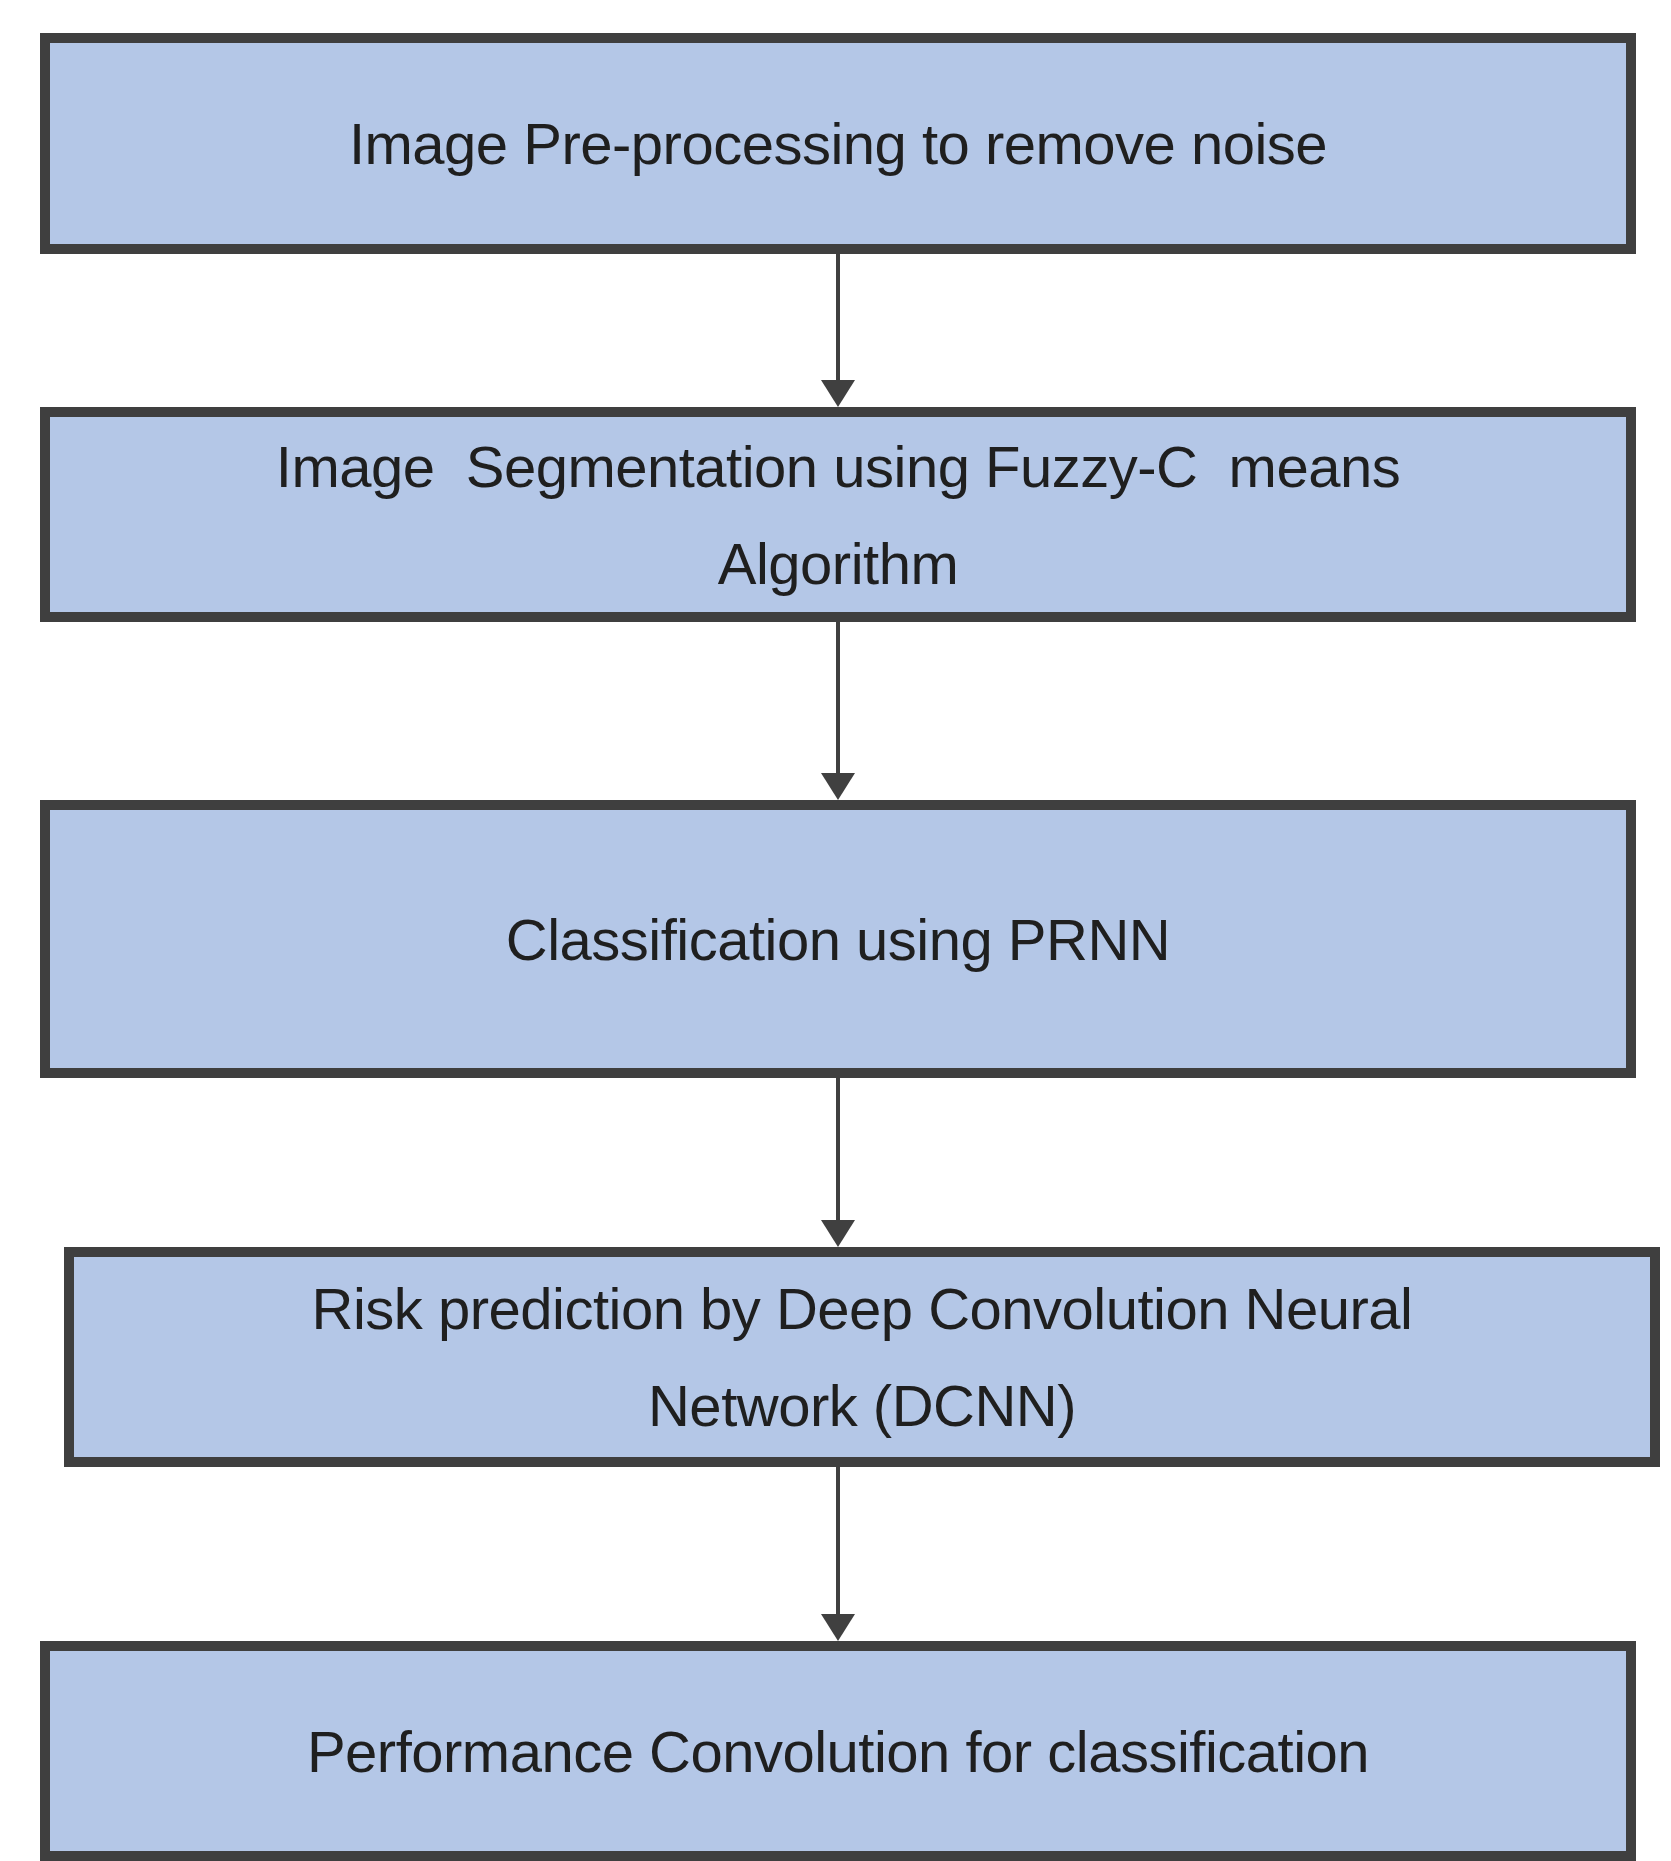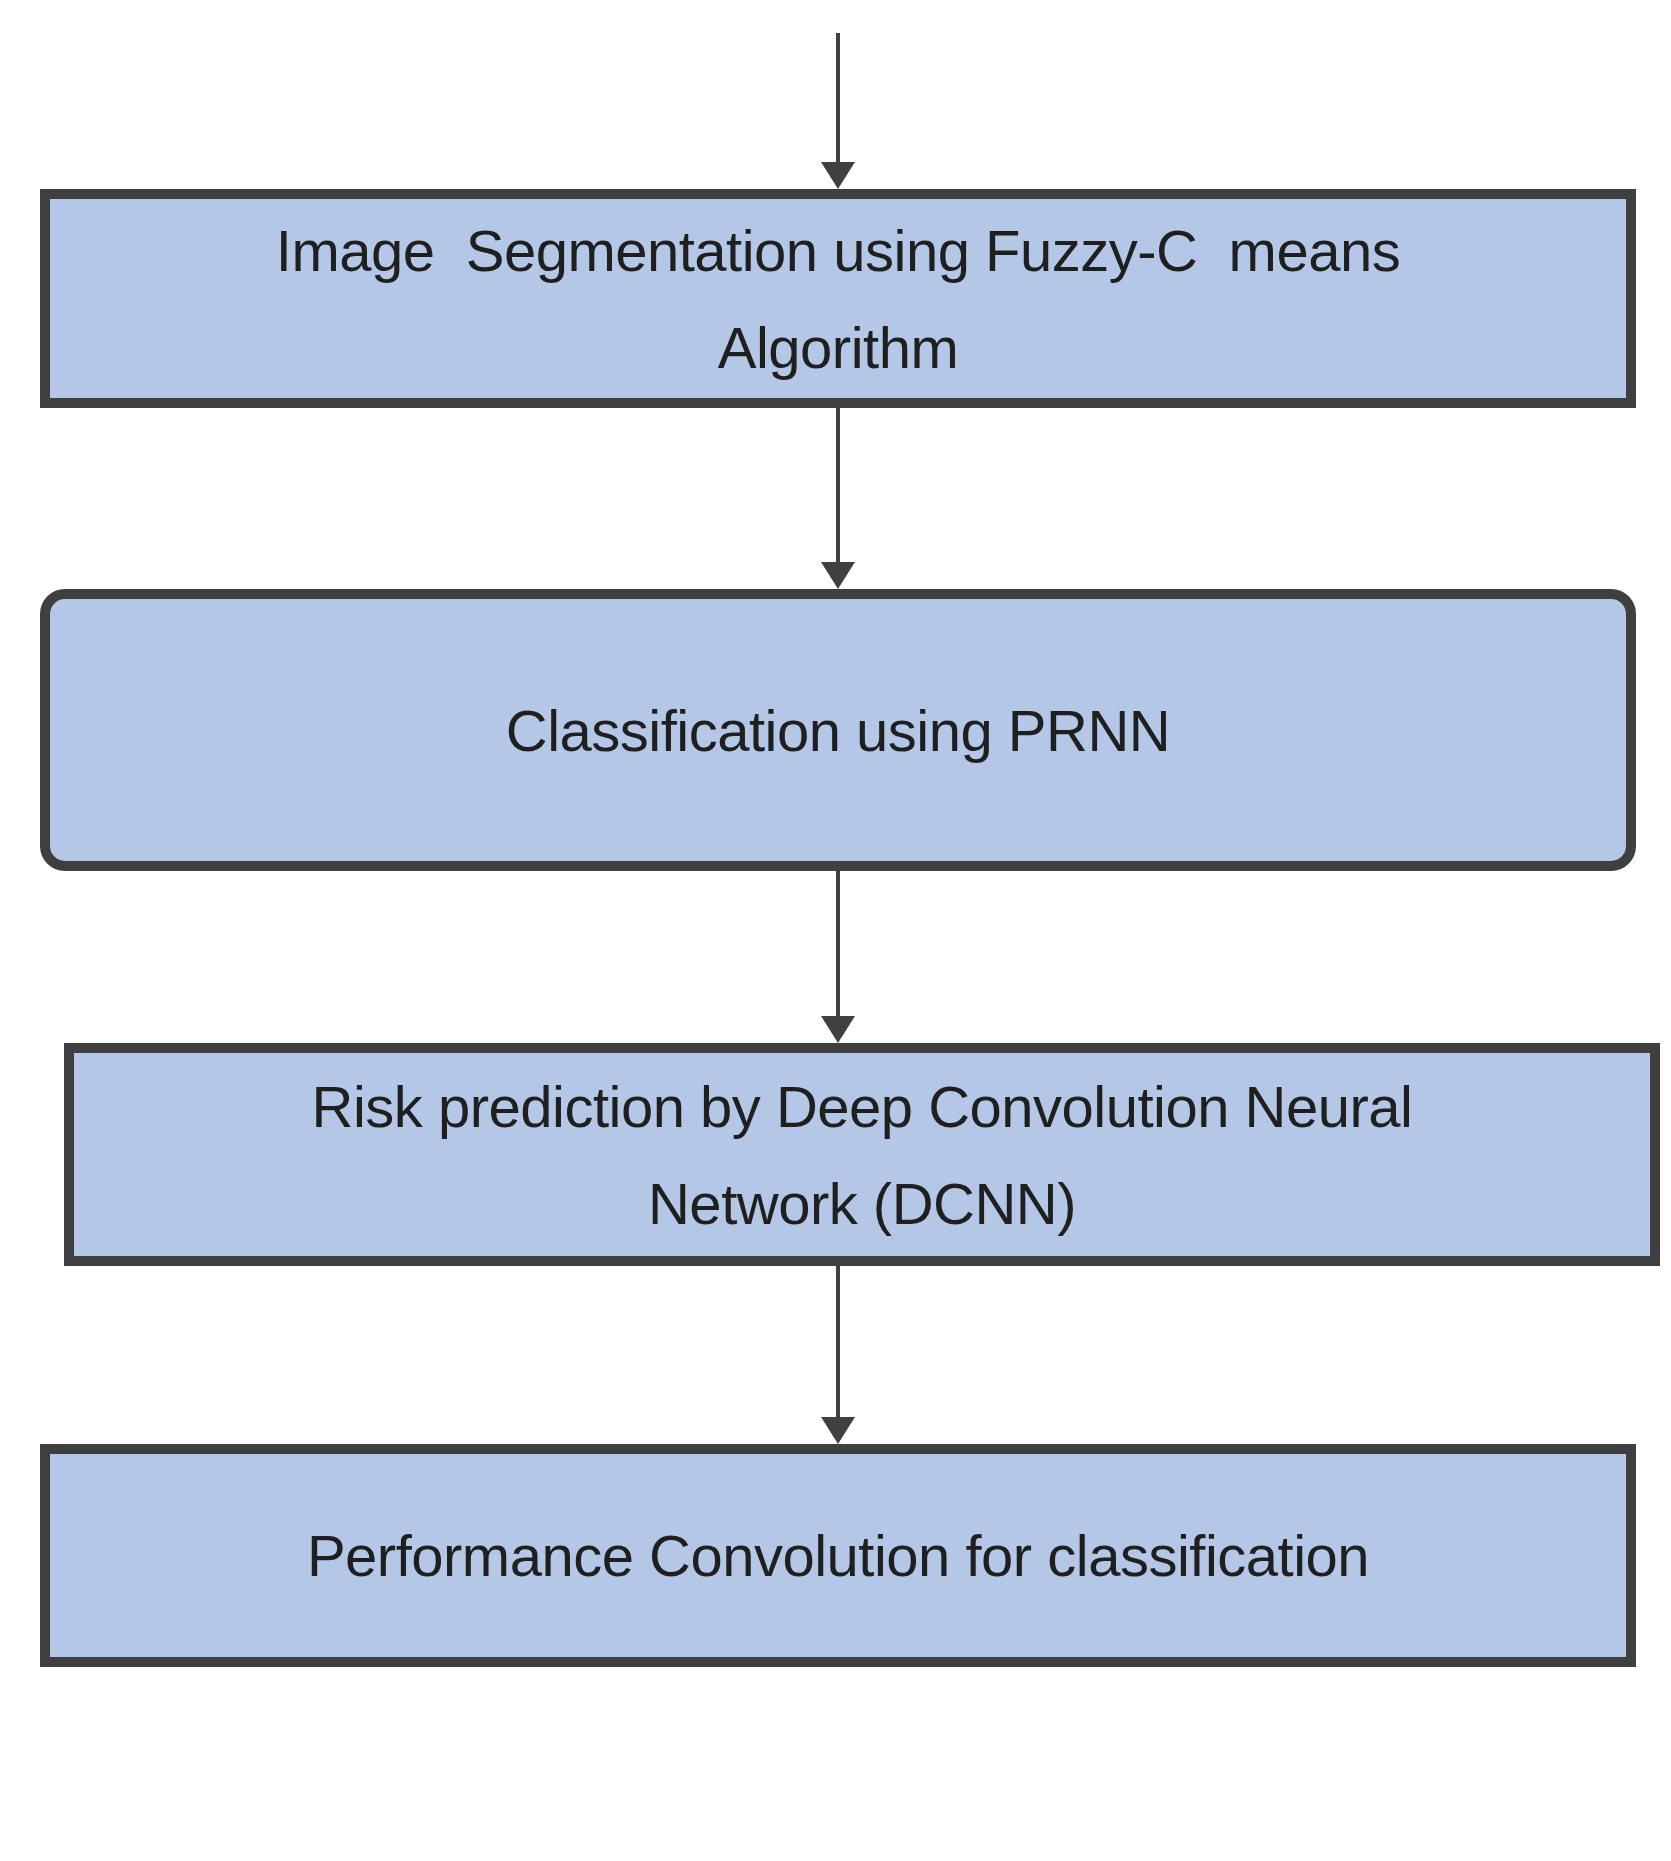--- a/index.html
+++ b/index.html
@@ -30,21 +30,21 @@
   .box-label {
     font-size: 58px;
     line-height: 97px;
     letter-spacing: -0.5px;
     color: var(--text, #1f1f1f);
     text-align: center;
     white-space: pre-wrap;
   }
   .b1 { height: 224px; }
   .b2 { height: 219px; justify-content: center; }
-  .b3 { height: 282px; border-radius: 25px; }
+  .b3 { height: 282px; }
   .b4 { height: 223px; margin-left: 24px; }
   .b5 { height: 223px; }
   .connector {
     display: flex;
     flex-direction: column;
     align-items: center;
     width: 100%;
   }
   .c1 { height: 156px; }
   .c2 { height: 181px; }
@@ -63,20 +63,23 @@
     border-left: 17px solid transparent;
     border-right: 17px solid transparent;
     border-top: 27px solid var(--arrow, #404040);
   }
 </style>
 </head>
 <body>
 
 <div class="page">
 
+  <div class="box b1">
+    <div class="box-label">Image Pre-processing to remove noise</div>
+  </div>
 
   <div class="connector c1">
     <div class="arrow-line"></div>
     <div class="arrow-head"></div>
   </div>
 
   <div class="box b2">
     <div class="box-label">Image  Segmentation using Fuzzy-C  means
 Algorithm</div>
   </div>

